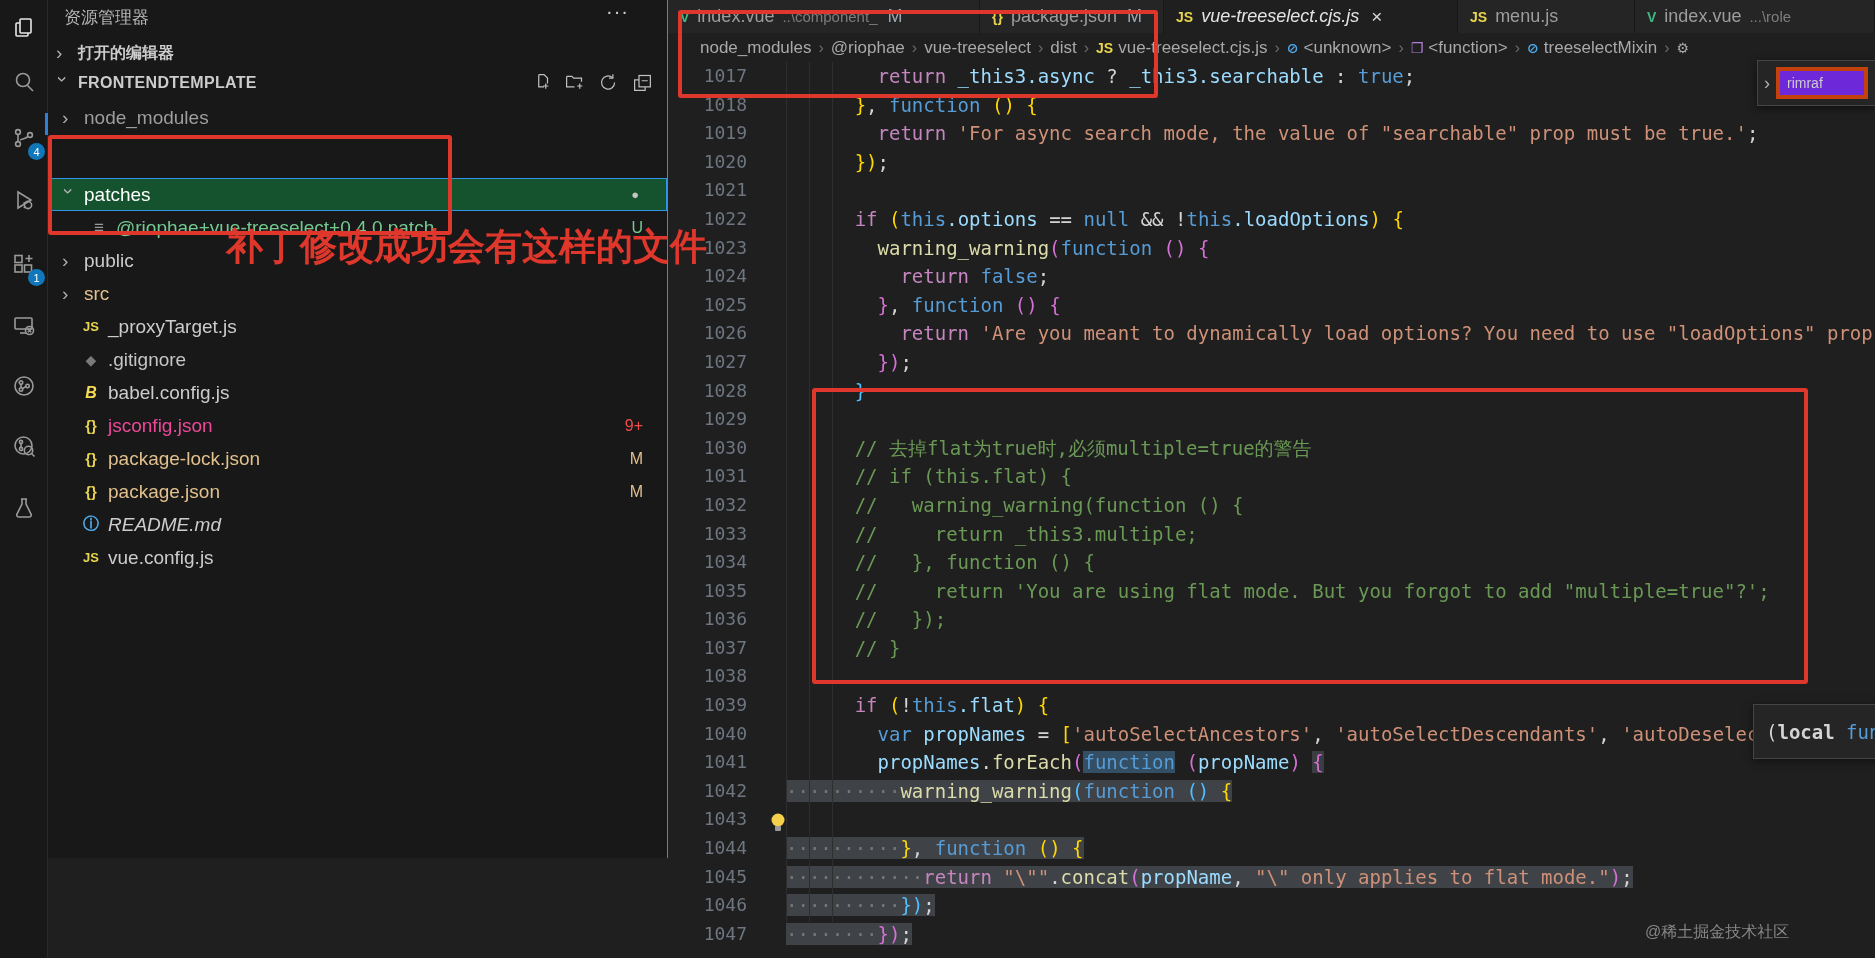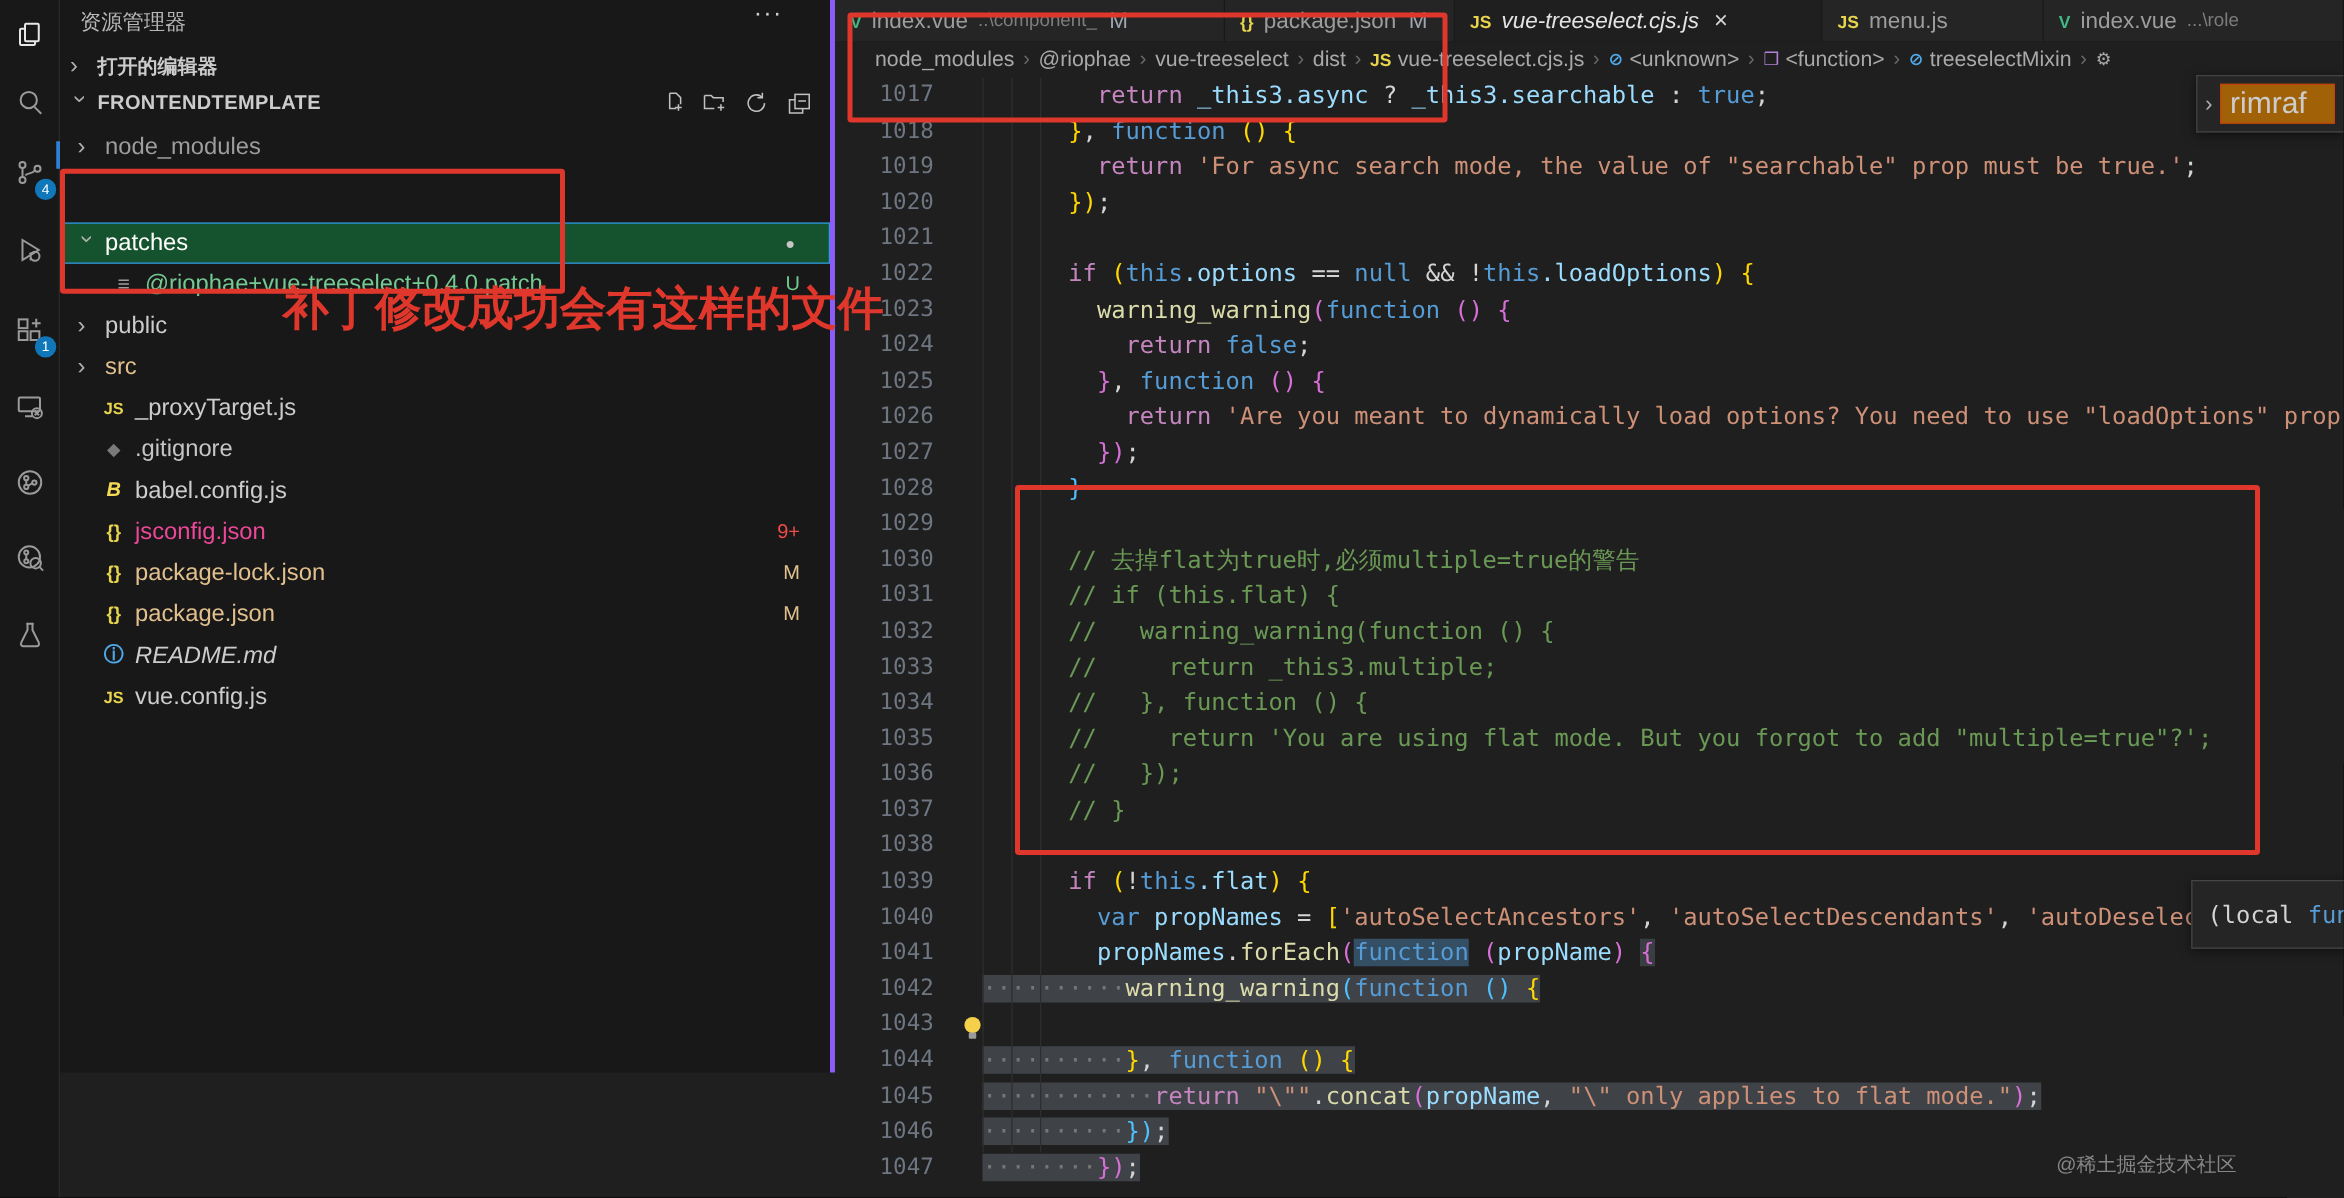--- a/index.html
+++ b/index.html
@@ -11,21 +11,21 @@
   }
   
   #activitybar { position:absolute; left:0; top:0; width:48px; height:958px; background:#181818; border-right:1px solid #2a2a2a; }
   .act-slot { position:absolute; left:0; width:48px; height:48px; display:flex; align-items:center; justify-content:center; cursor:pointer; }
   .act-slot svg { stroke:#9a9a9a; fill:none; stroke-width:1.6; }
   .act-slot.active svg { stroke:#e7e7e7; }
   .act-badge { position:absolute; right:3px; bottom:2px; min-width:17px; height:17px; border-radius:9px; background:#1177bb;
     color:#fff; font-size:11px; display:flex; align-items:center; justify-content:center; padding:0 3px; }
   #act-strip { position:absolute; left:45px; top:113px; width:3px; height:22px; background:#2f81d7; }
   
-  #sidebar { position:absolute; left:48px; top:0; width:620px; height:858px; background:#181818; border-right:4px solid #8b5cf6; }
+  #sidebar { position:absolute; left:48px; top:0; width:620px; height:858px; background:#181818; border-right:1px solid #8b5cf6; }
   #sb-title { position:absolute; top:0; left:0; width:100%; height:34px; display:flex; align-items:center; padding-left:16px; color:#b8b8b8; font-size:17px; }
   #sb-more { position:absolute; right:38px; top:0; color:#cfcfcf; font-size:20px; letter-spacing:1px; cursor:pointer; }
   .sb-sec { position:absolute; left:0; width:100%; height:30px; display:flex; align-items:center; gap:8px; color:#cccccc; font-weight:bold; font-size:16px; padding-left:8px; }
   .chev { color:#b0b0b0; font-size:19px; display:inline-block; width:14px; font-weight:normal; }
   .chev.down { transform:rotate(90deg); }
   #sb-actions { position:absolute; right:14px; top:72px; display:flex; gap:13px; }
   #sb-actions svg { stroke:#c0c0c0; fill:none; stroke-width:1.4; cursor:pointer; }
   #tree { position:absolute; top:101px; left:0; width:100%; }
   .row { position:relative; height:33px; display:flex; align-items:center; font-size:19px; color:#cccccc; cursor:pointer; white-space:nowrap; }
   .row.selected { background:#14532d; outline:1px solid #2f96e8; outline-offset:-1px;margin-top:44px; }
@@ -59,26 +59,26 @@
   .c-bg{color:#FFD700} .c-bp{color:#D670D6} .c-bb{color:#4FC1FF}
   .hl { background:rgba(86,156,214,.38); }
   .box { background:#3a3d41; }
   .sel { background:#3f4348; }
   .ws { color:#767676; }
   #lightbulb { position:absolute; left:100px; top:750px; width:20px; height:22px; }
   
   #tooltip { position:absolute; left:1085px; top:704px; width:472px; height:55px; background:#252526; border:1px solid #454545;
     display:flex; align-items:center; padding-left:12px; font-family:"DejaVu Sans Mono","Liberation Mono",monospace; font-size:19px;
     color:#cccccc; z-index:30; box-shadow:0 2px 8px rgba(0,0,0,.5); white-space:pre; }
-  .c-loc{color:#d4d4d4; font-weight:normal}
+  .c-loc{color:#d4d4d4; font-weight:bold}
   
   #find { position:absolute; right:0; top:60px; width:118px; height:46px; background:#252526; border:1px solid #454545; border-right:none;
     display:flex; align-items:center; gap:6px; padding-left:6px; box-shadow:0 2px 8px rgba(0,0,0,.55); z-index:35; }
   #find .fchev { color:#b0b0b0; font-size:18px; cursor:pointer; }
-  #find input { width:92px; height:32px; background:#a16207; border:1px solid #c2410c; color:#cccccc; font-size:24px; padding:0 7px;
+  #find input { width:92px; height:32px; background:#6d28d9; border:4px solid #c2410c; color:#cccccc; font-size:14px; padding:0 7px;
     font-family:"Liberation Sans",sans-serif; outline:none; }
   
   .redbox { position:absolute; border:4px solid #e0372c; border-radius:3px; z-index:40; pointer-events:none; }
   #anno-text { position:absolute; left:226px; top:222px; color:#e0372c; font-size:37px; font-weight:bold; z-index:41;
     font-family:"Liberation Sans","DejaVu Sans",sans-serif; pointer-events:none; white-space:nowrap; }
   #watermark { position:absolute; left:1645px; top:922px; color:#868686; font-size:16px; z-index:45; }
 </style>
 </head>
 <body>
 

